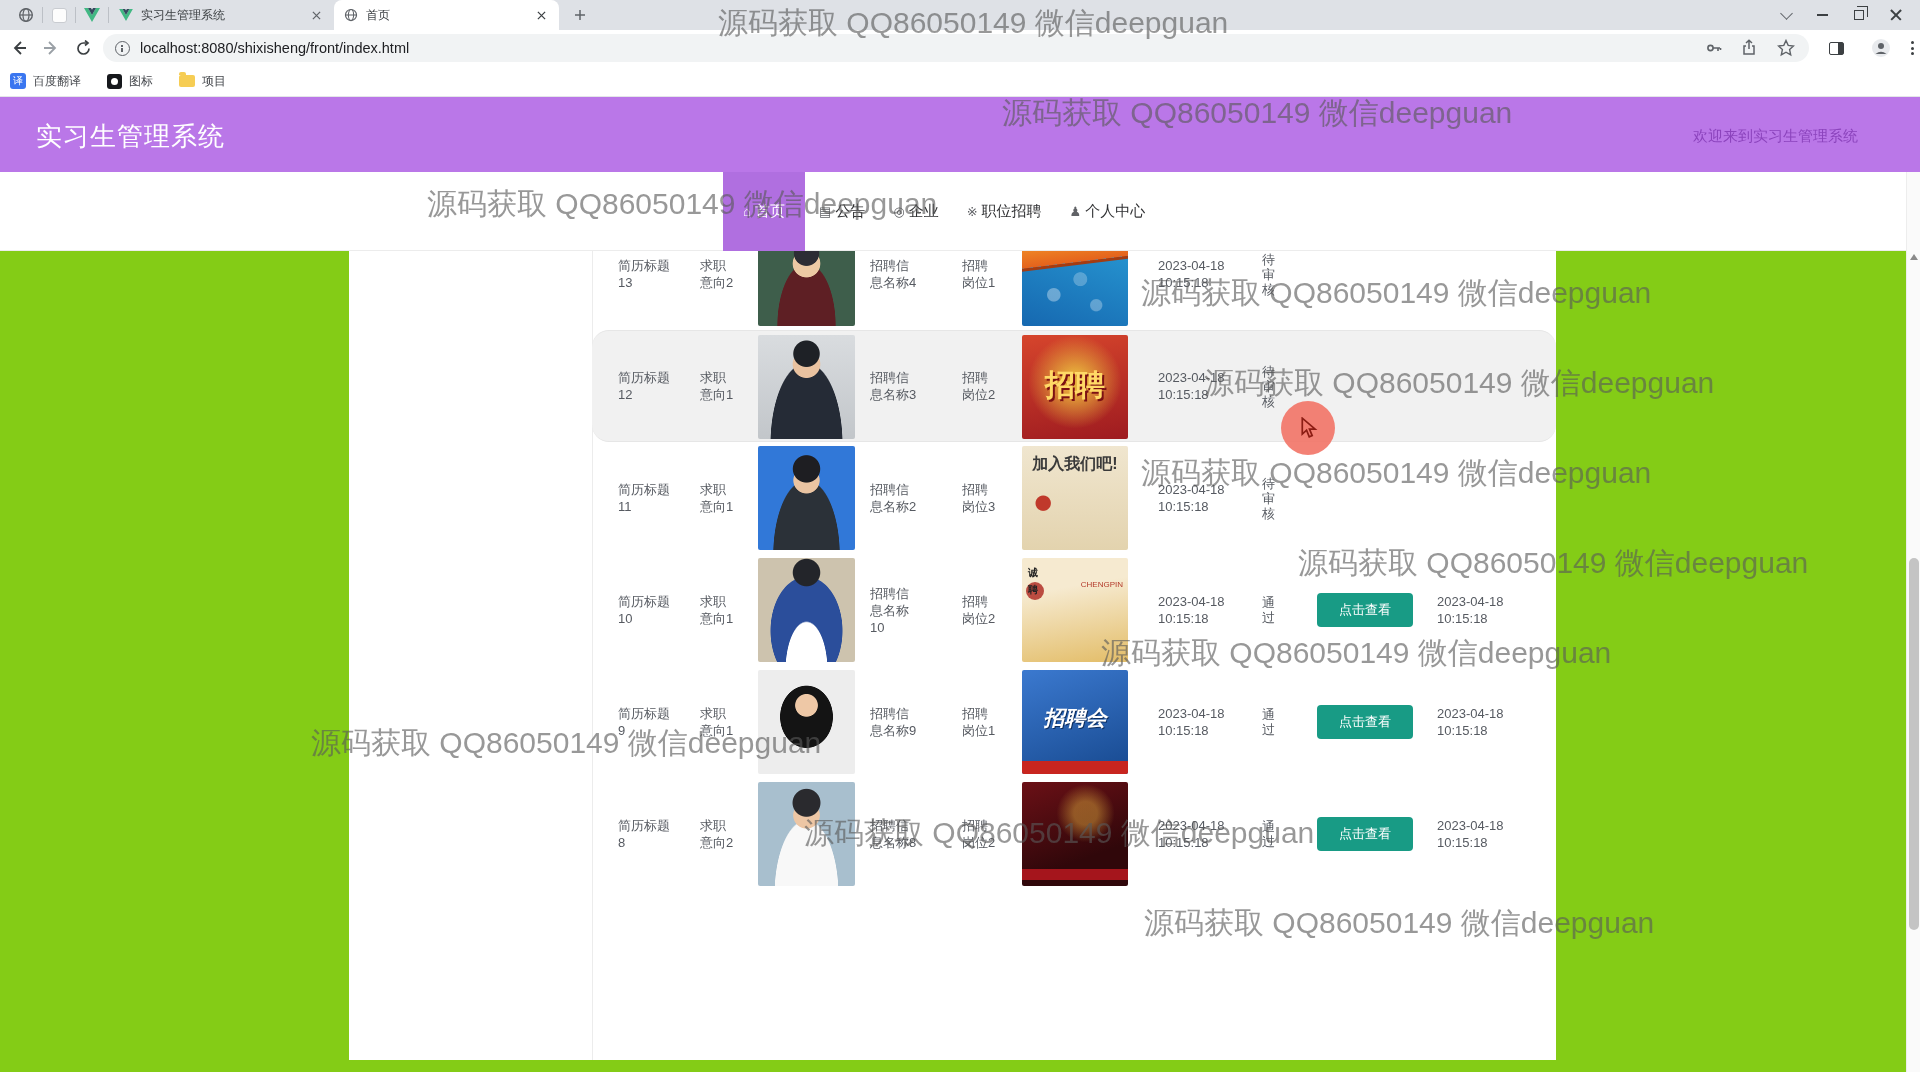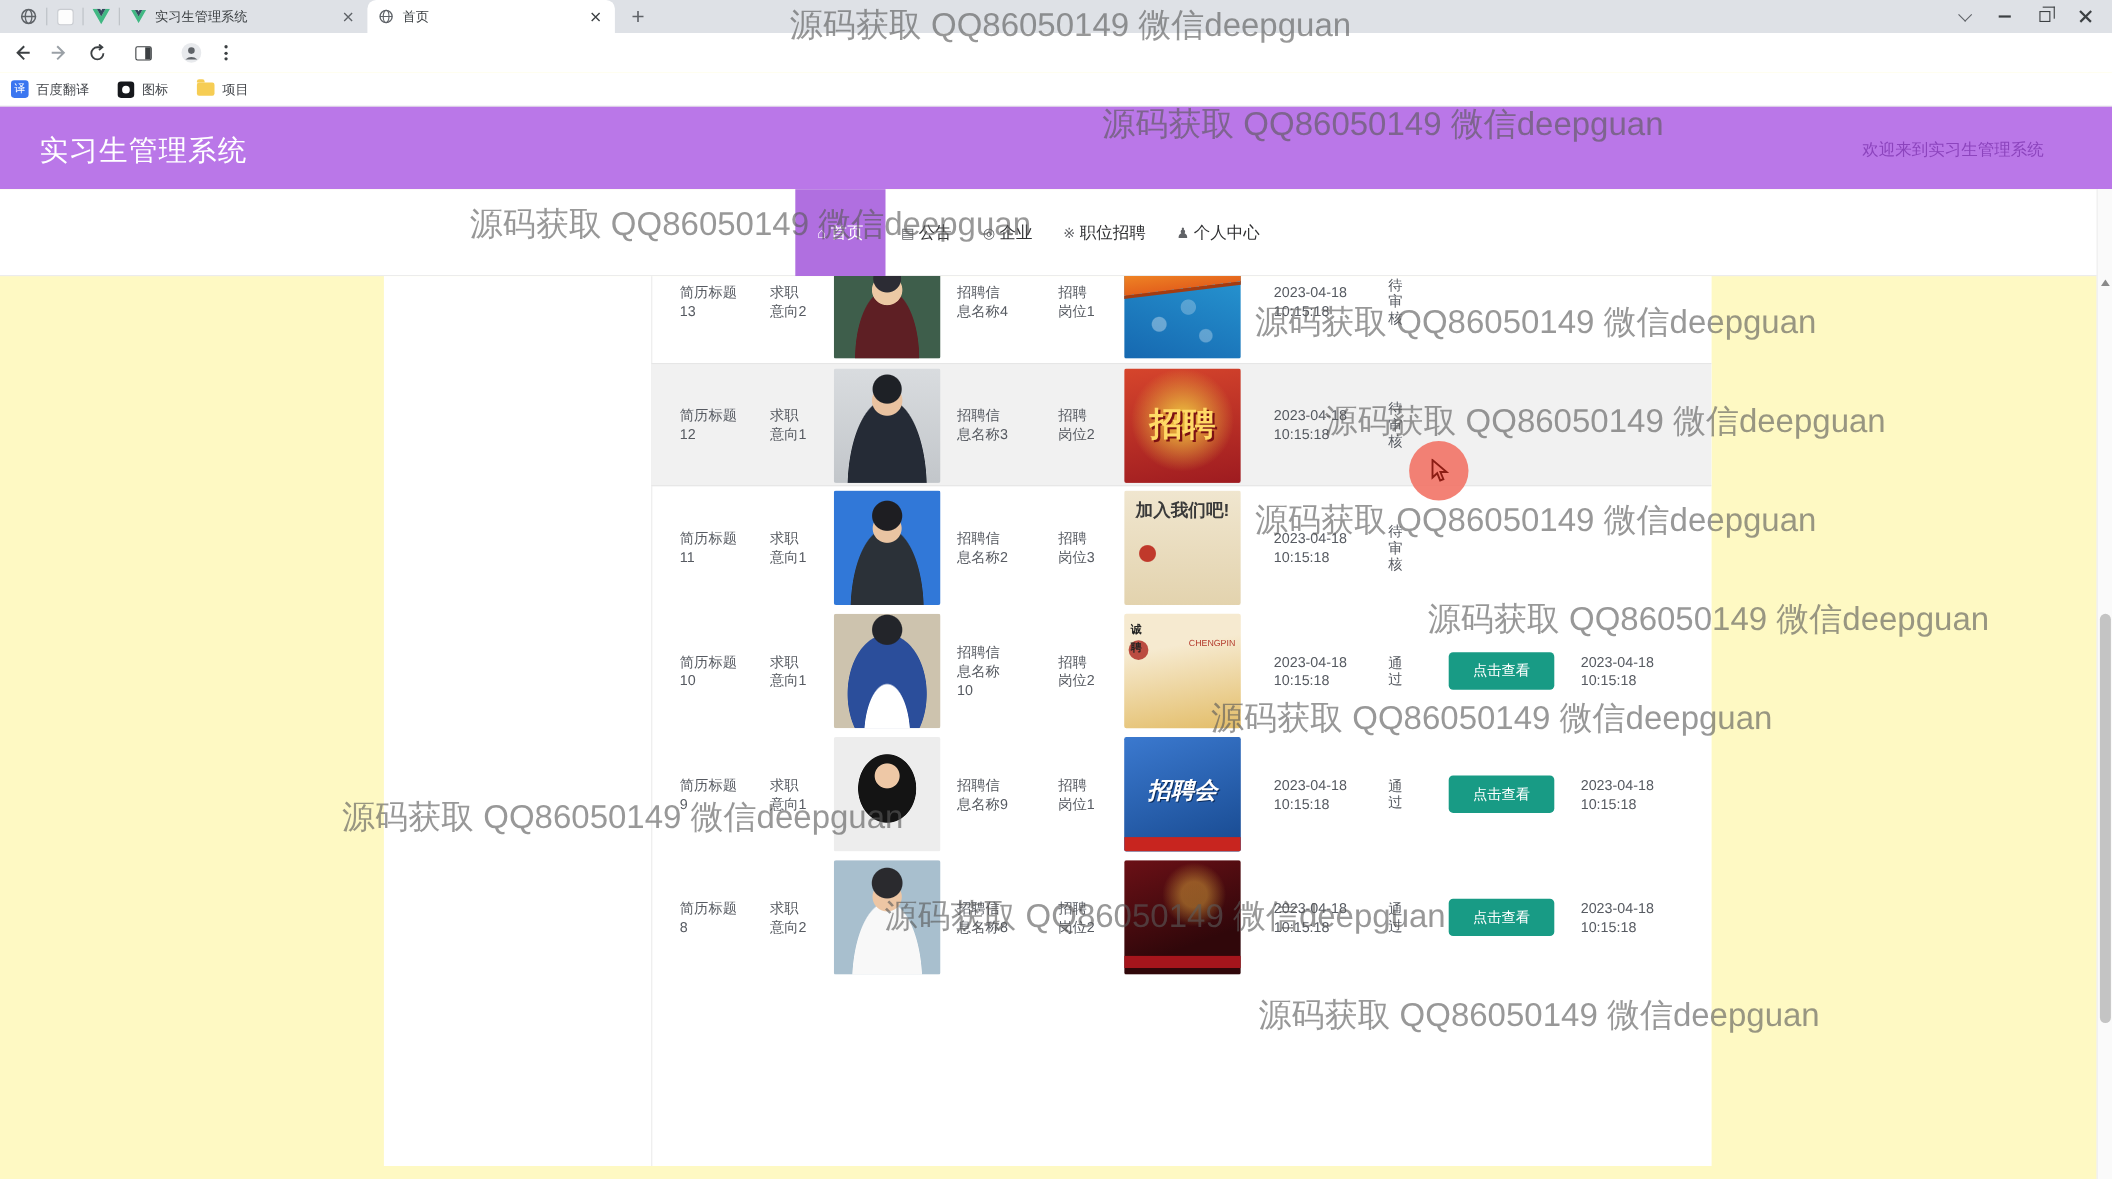--- a/index.html
+++ b/index.html
@@ -1,17 +1,17 @@
 <!DOCTYPE html>
 <html><head>
 <meta charset="utf-8">
 <style>
   html,body{margin:0;padding:0;background:#555;}
   *{box-sizing:border-box;font-family:"Liberation Sans","DejaVu Sans",sans-serif;}
-  #stage{position:relative;width:1920px;height:1072px;overflow:hidden;background:#fef9c3;}
+  #stage{position:relative;width:1920px;height:1072px;overflow:hidden;background:#84cc16;}
 
   
   #tabbar{position:absolute;left:0;top:0;width:1920px;height:30px;background:#dee1e6;display:flex;align-items:center;}
   .pinned{display:flex;align-items:center;height:30px;padding-left:10px;}
   .pin-ic{width:18px;height:18px;margin:0 7px;display:flex;align-items:center;justify-content:center;}
   .pin-sep{width:1px;height:16px;background:#9aa0a6;opacity:.5;}
   .whitesq{width:15px;height:15px;background:#fdfdfd;border:1px solid #c9ccd1;border-radius:3px;}
   .tab{display:flex;align-items:center;height:30px;padding:0 10px;max-width:240px;min-width:225px;position:relative;}
   .tab .t-title{font-size:12px;color:#3c4043;white-space:nowrap;overflow:hidden;flex:1;margin:0 8px;}
   .tab.active{background:#fff;border-radius:8px 8px 0 0;}
@@ -58,21 +58,21 @@
   .nav-item{display:flex;align-items:center;gap:4px;font-size:15px;color:#303133;padding:0 14px;height:79px;cursor:pointer;}
   .nav-item .nav-glyph{font-size:13px;color:#606266;}
   .nav-item.active{background:#b06fe0;color:#fff;width:82px;justify-content:center;padding:0;}
   .nav-item.active .nav-glyph{color:#fff;}
 
   
   #contentpanel{position:absolute;left:349px;top:251px;width:1207px;height:809px;background:#fff;}
   #vdivider{position:absolute;left:243px;top:0;width:1px;height:809px;background:#ececec;}
   #rows{position:absolute;left:243px;top:0;width:964px;height:690px;overflow:hidden;}
   .trow{position:relative;width:964px;height:112px;}
-  .trow.shaded{background:#f1f1f1;border-top:1px solid #e6e6e6;border-bottom:1px solid #e6e6e6;}
+  .trow.shaded{background:#f1f1f1;border-top:1px solid #e6e6e6;border-bottom:1px solid #e6e6e6;border-radius:17px;}
   .trow.first{margin-top:-33px;padding-left:12px;}
   .cell{position:absolute;top:50%;transform:translateY(-50%);font-size:13px;color:#565a61;line-height:17px;}
   .cell-title{left:26px;width:52px;}
   .cell-intent{left:108px;width:36px;}
   .photo{position:absolute;left:166px;top:4px;width:97px;height:104px;border-radius:2px;}
   .cell-info{left:278px;width:50px;}
   .cell-post{left:370px;width:36px;}
   .poster{position:absolute;left:430px;top:4px;width:106px;height:104px;border-radius:2px;overflow:hidden;}
   .cell-date1{left:566px;width:84px;}
   .cell-status{left:670px;width:16px;word-break:break-all;line-height:15px;}
@@ -193,20 +193,41 @@
       <svg width="18" height="18" viewBox="0 0 18 18">
           <path d="M7,3 L13,9 L7,15 M13,9 H2" stroke="#9aa0a6" stroke-width="1.8" fill="none"></path>
         </svg>
     </span>
     <span class="navbtn">
       <svg width="17" height="17" viewBox="0 0 17 17">
           <path d="M14,8.5 A5.5,5.5 0 1 1 8.5,3 H12" stroke="#3c4043" stroke-width="1.7" fill="none"></path>
           <path d="M10,0.5 L13,3 L10,5.5" stroke="#3c4043" stroke-width="1.7" fill="none"></path>
         </svg>
     </span>
+    <div id="urlpill">
+      <span class="info-ic"></span>
+      <span id="urltext">localhost:8080/shixisheng/front/index.html</span>
+      <span class="pill-ic">
+        <svg width="18" height="18" viewBox="0 0 18 18">
+            <circle cx="5.5" cy="9" r="2.6" fill="none" stroke="#5f6368" stroke-width="1.6"></circle>
+            <path d="M8,9 H15 M13,9 V12 M15.5,9 V11" stroke="#5f6368" stroke-width="1.6" fill="none"></path>
+          </svg>
+      </span>
+      <span class="pill-ic">
+        <svg width="18" height="18" viewBox="0 0 18 18">
+            <path d="M5,7 H3 V15 H13 V7 H11" fill="none" stroke="#5f6368" stroke-width="1.5"></path>
+            <path d="M8,10 V1.5 M5,4 L8,1.2 L11,4" fill="none" stroke="#5f6368" stroke-width="1.5"></path>
+          </svg>
+      </span>
+      <span class="pill-ic">
+        <svg width="18" height="18" viewBox="0 0 18 18">
+            <path d="M9,1.5 L11.2,6.4 L16.5,7 L12.6,10.6 L13.7,15.9 L9,13.2 L4.3,15.9 L5.4,10.6 L1.5,7 L6.8,6.4 Z" fill="none" stroke="#5f6368" stroke-width="1.4"></path>
+          </svg>
+      </span>
+    </div>
     <div class="tb-right">
       <span class="navbtn">
           <span class="sidebar-ic"></span>
         </span>
       <span class="navbtn">
         <svg width="20" height="20" viewBox="0 0 20 20">
             <circle cx="10" cy="10" r="9" fill="#e8eaed"></circle>
             <circle cx="10" cy="8" r="3" fill="#5f6368"></circle>
             <path d="M4.5,16 Q10,11.5 15.5,16 Z" fill="#5f6368"></path>
           </svg>

